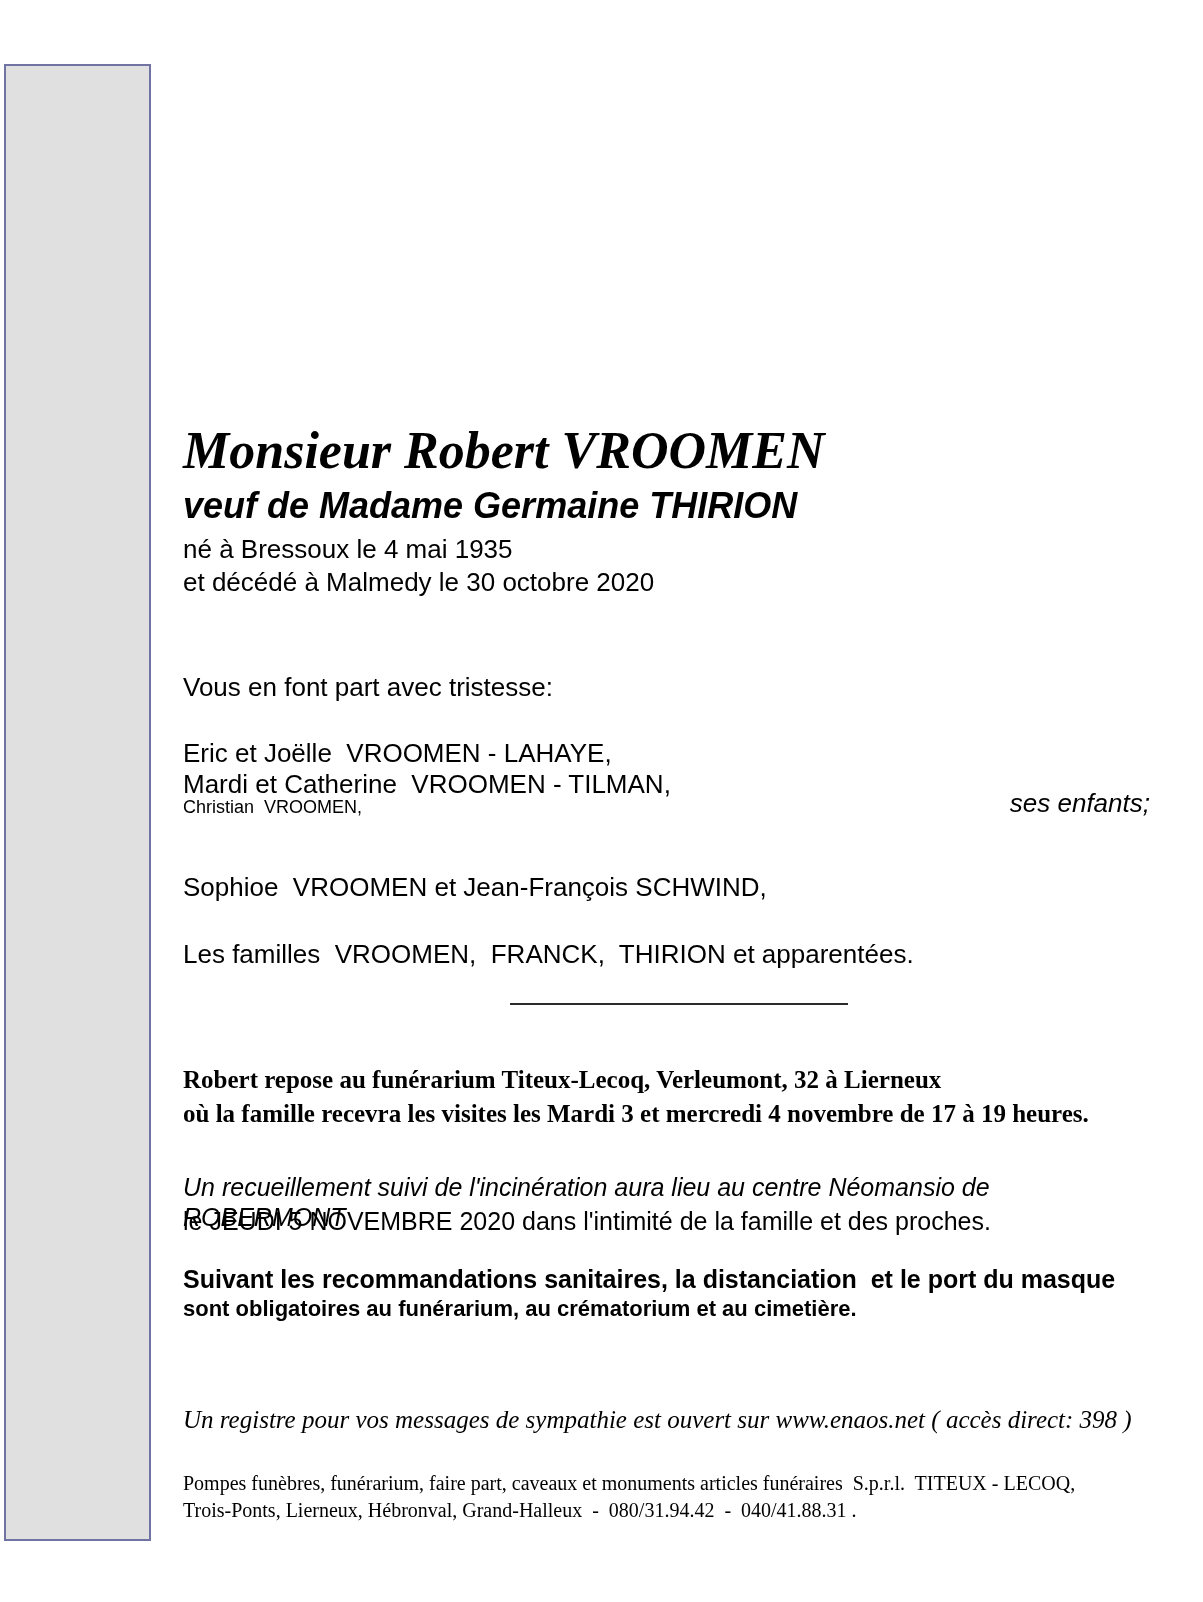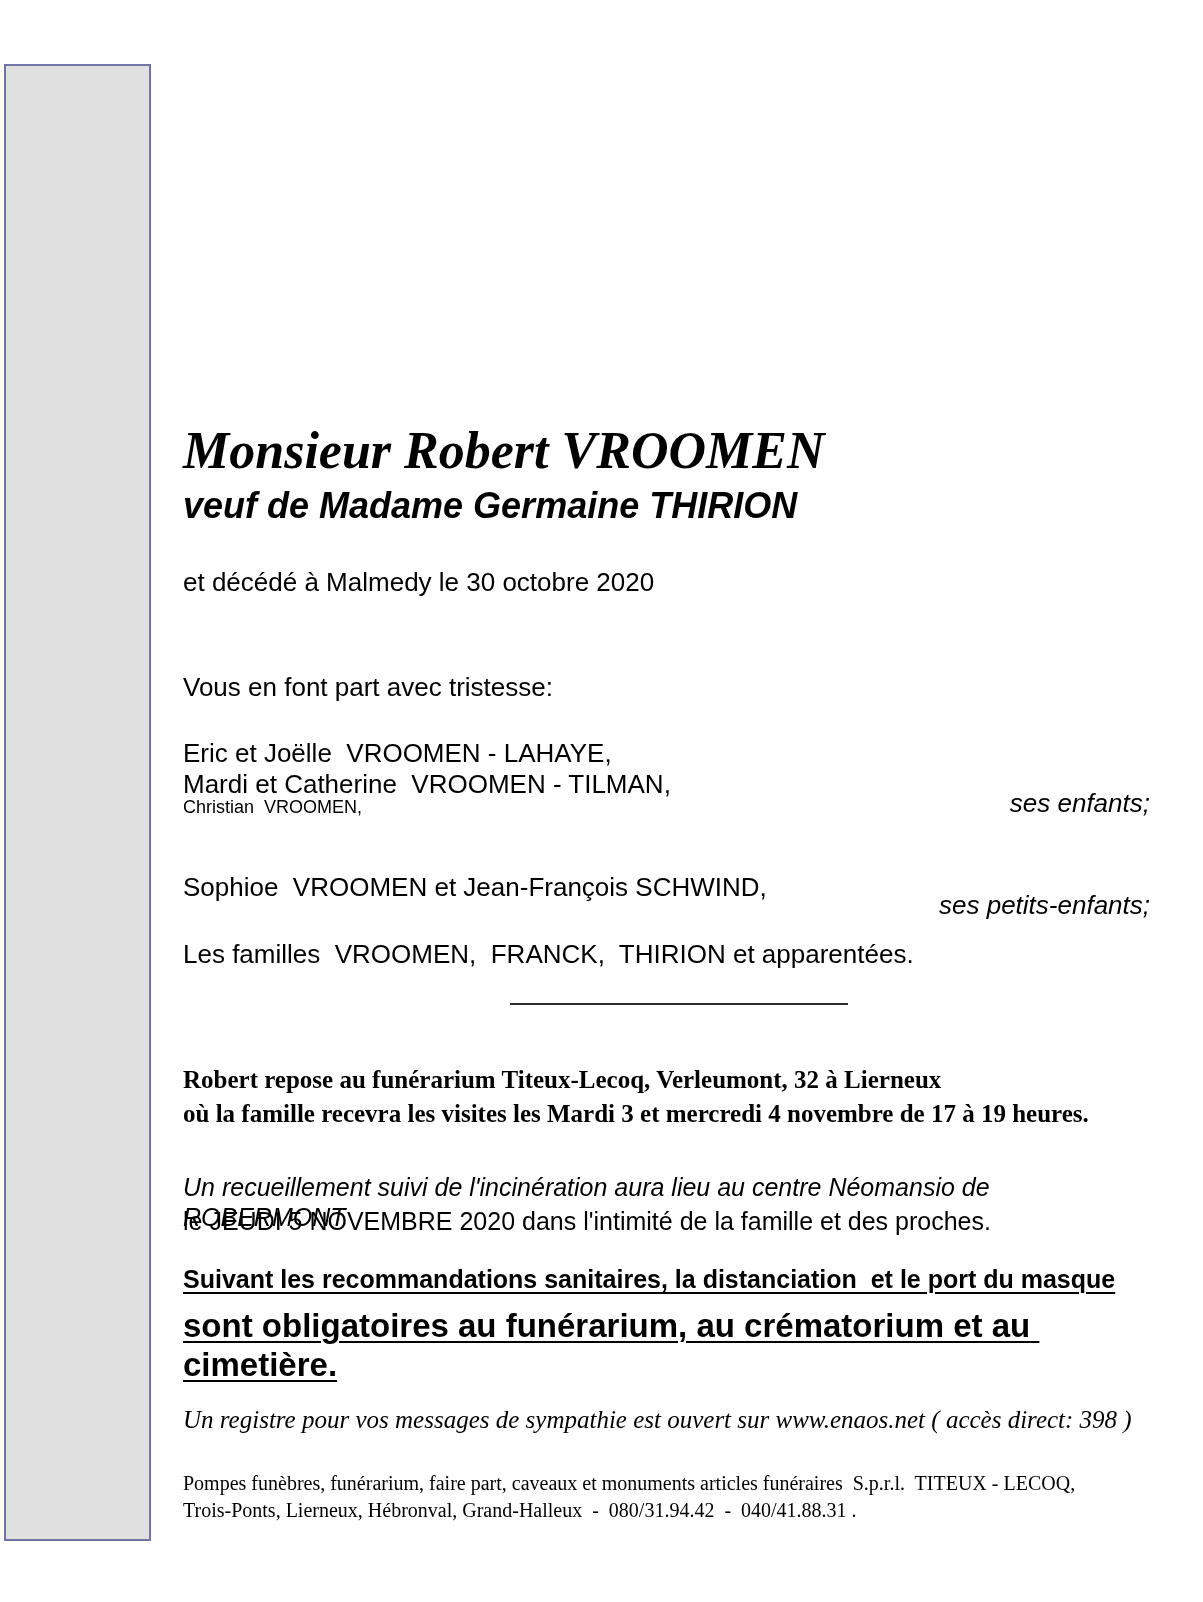--- a/index.html
+++ b/index.html
@@ -60,56 +60,56 @@
     left:510px; top:1003px;
     width:338px; height:0;
     border-top:2px solid #2b2b2b;
   }
 
   .repose1 { top:1040px; font-size:25px; font-weight:bold; }
   .repose2 { top:1074px; font-size:25px; font-weight:bold; }
   .cer1 { top:1148px; font-size:25px;font-style:italic; }
   .cer2 { top:1182px; font-size:25px; }
   .san1 { top:1240px; font-size:25px; font-weight:bold;
-          text-decoration:underline; text-decoration-thickness:2px; text-underline-offset:4px; }
-  .san2 { top:1274px; font-size:33px; font-weight:bold;
-          text-decoration:underline; text-decoration-thickness:2px; text-underline-offset:4px; }
+          text-decoration-thickness:2px; text-underline-offset:4px; }
+  .san2 { top:1274px; font-size:22px; font-weight:bold;
+          text-decoration-thickness:2px; text-underline-offset:4px; }
   .register { top:1380px; font-size:25px; font-style:italic; }
   .foot1 { top:1452px; font-size:20px; }
   .foot2 { top:1479px; font-size:20px; }
 </style>
 </head>
 <body>
 
 <div>
 
   <div class="side-panel"></div>
 
   <main class="content">
 
     <h1 class="line center title">Monsieur Robert VROOMEN</h1>
 
     <h2 class="line center subtitle">veuf de Madame Germaine THIRION</h2>
 
+    <p class="line center birth">né à Bressoux le 4 mai 1935</p>
 
     <p class="line center death">et décédé à Malmedy le 30 octobre 2020</p>
 
     <p class="line intro">Vous en font part avec tristesse:</p>
 
     <p class="line child1">Eric et Joëlle  VROOMEN - LAHAYE,</p>
 
     <p class="line child2">Mardi et Catherine  VROOMEN - TILMAN,</p>
 
     <p class="line right rel-children">ses enfants;</p>
 
     <p class="line gc1">Christian  VROOMEN,</p>
 
     <p class="line gc2">Sophioe  VROOMEN et Jean-François SCHWIND,</p>
 
-    <p class="line right rel-grandchildren">ses petits-enfants;</p>
 
     <p class="line families">Les familles  VROOMEN,  FRANCK,  THIRION et apparentées.</p>
 
     <p class="line center serif repose1">Robert repose au funérarium Titeux-Lecoq, Verleumont, 32 à Lierneux</p>
 
     <p class="line center serif repose2">où la famille recevra les visites les Mardi 3 et mercredi 4 novembre de 17 à 19 heures.</p>
 
     <p class="line center cer1">Un recueillement suivi de l'incinération aura lieu au centre Néomansio de ROBERMONT</p>
 
     <p class="line center cer2">le JEUDI 5 NOVEMBRE 2020 dans l'intimité de la famille et des proches.</p>

